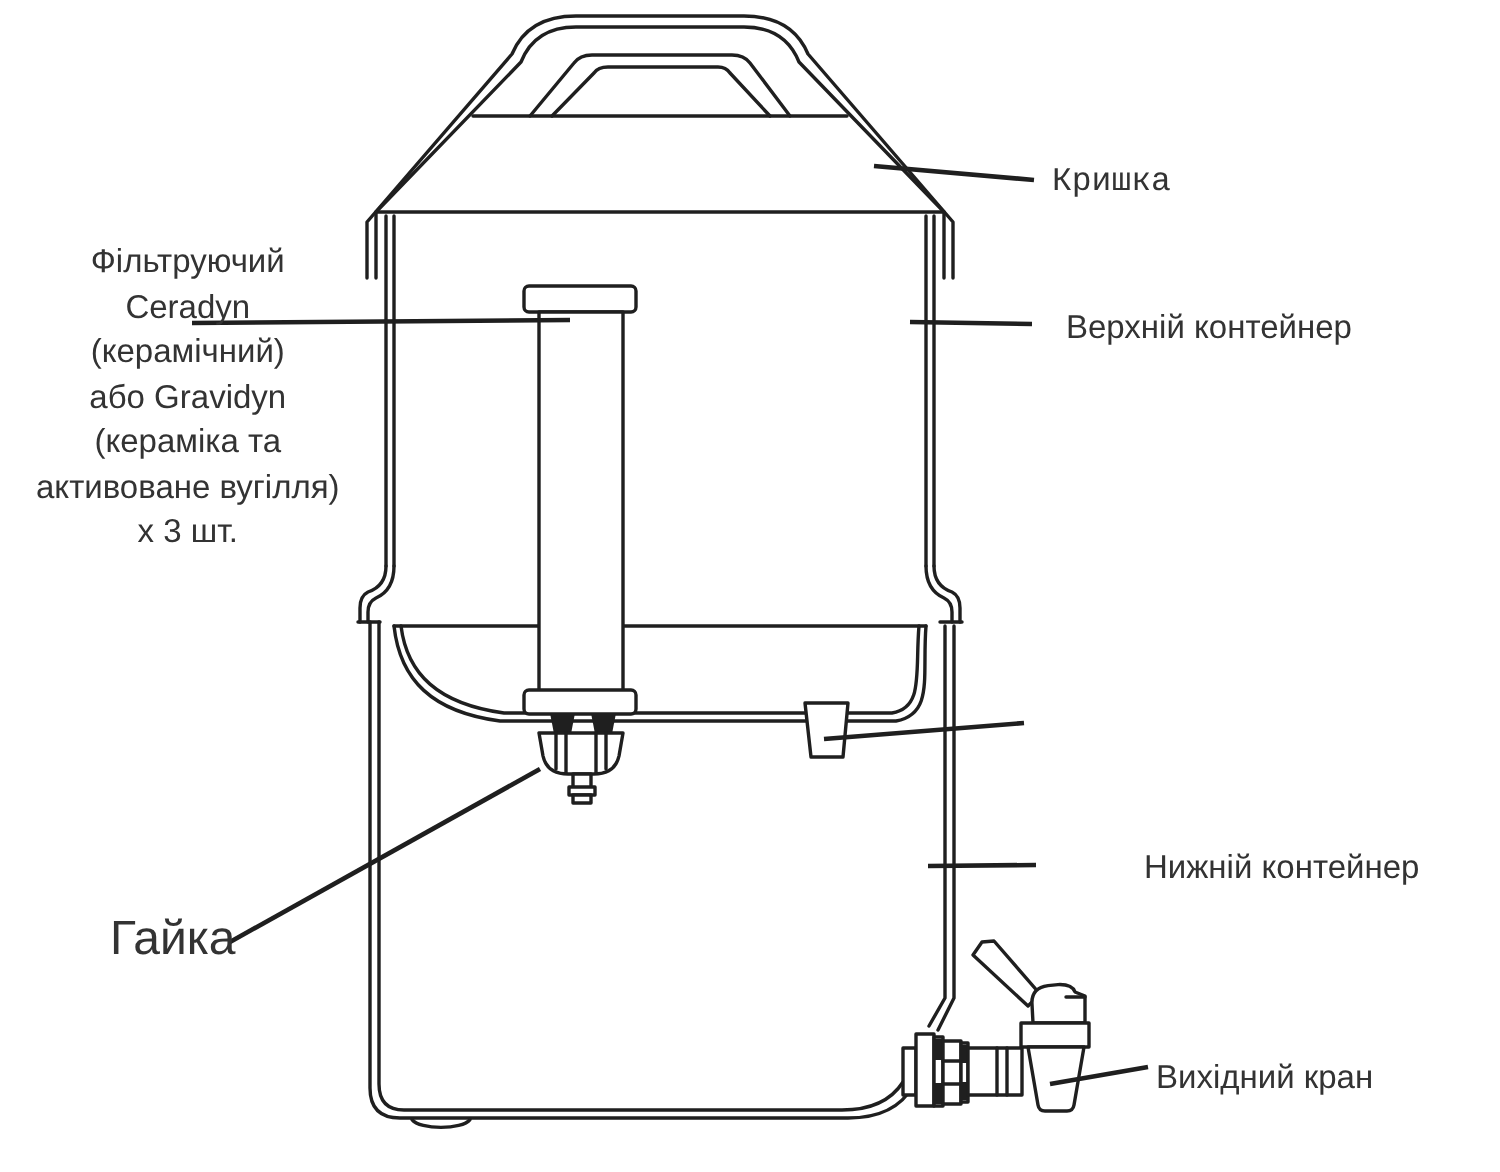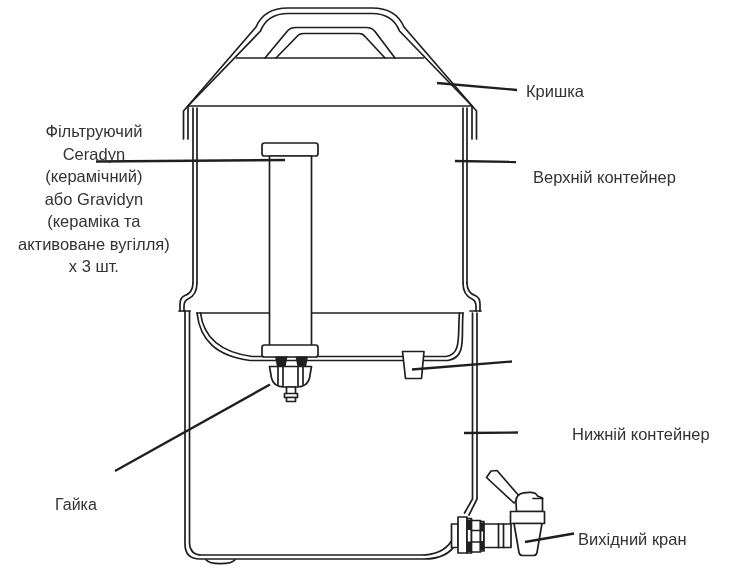--- a/index.html
+++ b/index.html
@@ -22,21 +22,21 @@
   .leader{fill:none;stroke:var(--line);stroke-width:2.3;stroke-linecap:butt;}
   .lbl{
     position:absolute;
     color:var(--text);
     font-size:16.5px;
     line-height:22px;
     white-space:nowrap;
   }
   .lbl-multi div{white-space:nowrap;text-align:center;}
   .lbl-filter{line-height:22.5px;}
-  .lbl-nut{font-size:16px;margin-top:35px;}
+  .lbl-nut{font-size:24px;}
 </style>
 </head>
 <body>
 
 <div class="stage">
 
   <svg width="750" height="586" viewBox="0 0 750 586">
 
     <g>
       <path class="ln" d="M193,108 V283"></path>
@@ -128,23 +128,23 @@
       <path class="leader" d="M437,83 L517,90"></path>
       <path class="leader" d="M455,161 L516,162"></path>
       <path class="leader" d="M96,161.5 L285,160"></path>
       <path class="leader" d="M412,369.5 L512,361.5"></path>
       <path class="leader" d="M464,433 L518,432.5"></path>
       <path class="leader" d="M115,471 L270,384.5"></path>
       <path class="leader" d="M525,542 L574,533.5"></path>
     </g>
   </svg>
 
-  <div class="lbl" style="left:526px;top:80px;">Кришка</div>
+  <div class="lbl" style="left:526px;top:80px;font-family:Liberation Mono, monospace;">Кришка</div>
 
-  <div class="lbl" style="left:533px;top:166px;">Верхній контейнер</div>
+  <div class="lbl" style="left:533px;top:153px;">Верхній контейнер</div>
 
   <div class="lbl lbl-multi lbl-filter" style="left:18px;top:120px;">
     <div>Фільтруючий</div>
     <div>Ceradyn</div>
     <div>(керамічний)</div>
     <div>або Gravidyn</div>
     <div>(кераміка та</div>
     <div>активоване вугілля)</div>
     <div>х 3 шт.</div>
   </div>

